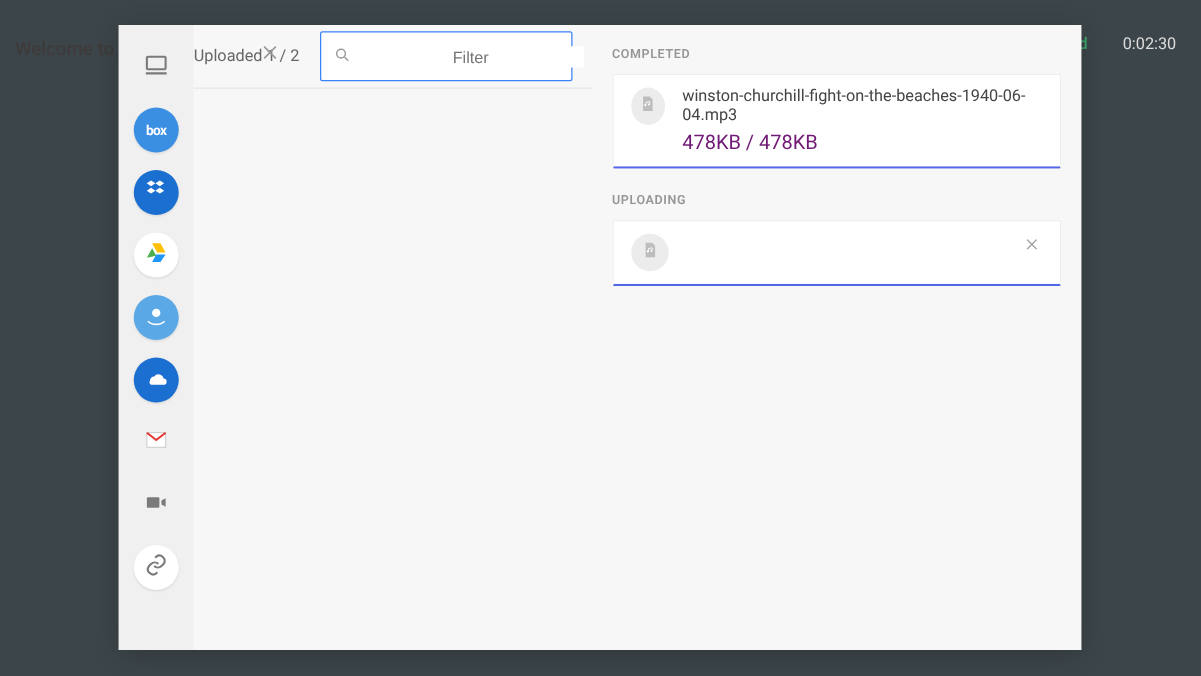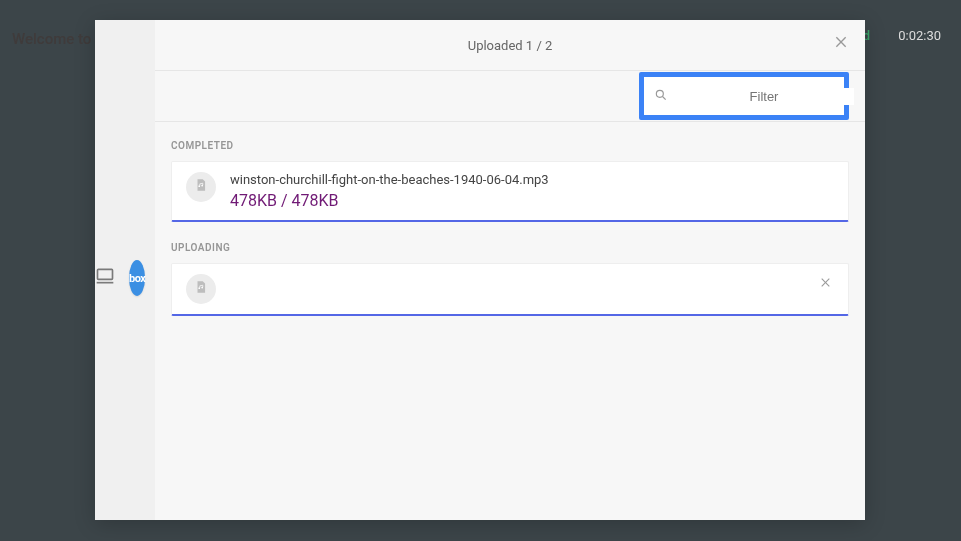--- a/index.html
+++ b/index.html
@@ -1,33 +1,33 @@
 <!DOCTYPE html>
 <html><head>
 <meta charset="utf-8">
 <style>
   html,body{margin:0;padding:0;height:100%;font-family:-apple-system,BlinkMacSystemFont,"Segoe UI",Roboto,Arial,sans-serif;}
   body{background:#3c4549;width:961px;height:541px;overflow:hidden;position:relative;}
   .bg-text{position:absolute;left:12px;top:30px;color:#3f3b3b;font-size:15px;font-weight:500;}
   .bg-right{position:absolute;right:20px;top:28px;display:flex;gap:28px;align-items:center;font-size:13px;color:#dcdcdc}
   .bg-right .green{color:#3aa46a;font-weight:500}
   .modal{position:absolute;left:95px;top:20px;width:770px;height:500px;background:#fff;display:flex;box-shadow:0 4px 20px rgba(0,0,0,.2);}
-  .sidebar{width:60px;background:#f0f0f0;display:flex;flex-direction:row;align-items:center;padding-top:16px;gap:14px;}
+  .sidebar{width:60px;background:#f0f0f0;display:flex;flex-direction:column;align-items:center;padding-top:16px;gap:14px;}
   .sidebar .src{width:36px;height:36px;border-radius:50%;display:flex;align-items:center;justify-content:center;background:#fff;box-shadow:0 1px 2px rgba(0,0,0,.1);}
   .sidebar .src.flat{background:transparent;box-shadow:none;}
   .src svg{width:20px;height:20px;}
   .blue{background:#3b8fe3!important;}
   .dblue{background:#1b6fd0!important;}
   .amazon{background:#5aa9e6!important;}
-  .main{flex:1;display:flex;flex-direction:column;background:#f7f7f7;}
+  .main{flex:1;display:flex;background:#f7f7f7;}
   .header{height:50px;display:flex;align-items:center;justify-content:center;position:relative;border-bottom:1px solid #e6e6e6;}
   .header .title{font-size:13px;color:#666;}
   .header .close{position:absolute;right:16px;top:14px;cursor:pointer;color:#999;}
   .searchbar{height:50px;display:flex;align-items:center;justify-content:flex-end;padding:0 16px;border-bottom:1px solid #e6e6e6;}
-  .searchbox{width:180px;height:30px;border:5px solid #3b82f6;background:#fff;display:flex;align-items:center;padding:4px 10px;border-radius:2px;}
+  .searchbox{width:180px;height:30px;border:1px solid #3b82f6;background:#fff;display:flex;align-items:center;padding:4px 10px;border-radius:2px;}
   .searchbox input{border:none;outline:none;flex:1;text-align:center;font-size:13px;color:#666;}
   .searchbox .mag{color:#999;margin-right:6px;}
   .content{flex:1;padding:14px 16px;overflow:auto;}
   .section-label{font-size:10px;color:#969696;letter-spacing:.5px;font-weight:600;margin:4px 0 10px 0;}
   .section-label.spaced{margin-top:20px;}
   .filecard{background:#fff;border:1px solid #eee;border-radius:2px;padding:10px 14px;display:flex;align-items:flex-start;position:relative;border-bottom:2px solid #5467e6;margin-bottom:4px;}
   .filecard .thumb{width:30px;height:30px;border-radius:50%;background:#ececec;display:flex;align-items:center;justify-content:center;margin-right:14px;}
   .filecard .thumb svg{width:14px;height:16px;fill:#8c8c8c;}
   .filecard .meta{display:flex;flex-direction:column;}
   .filecard .fname{font-size:13px;color:#444;}

